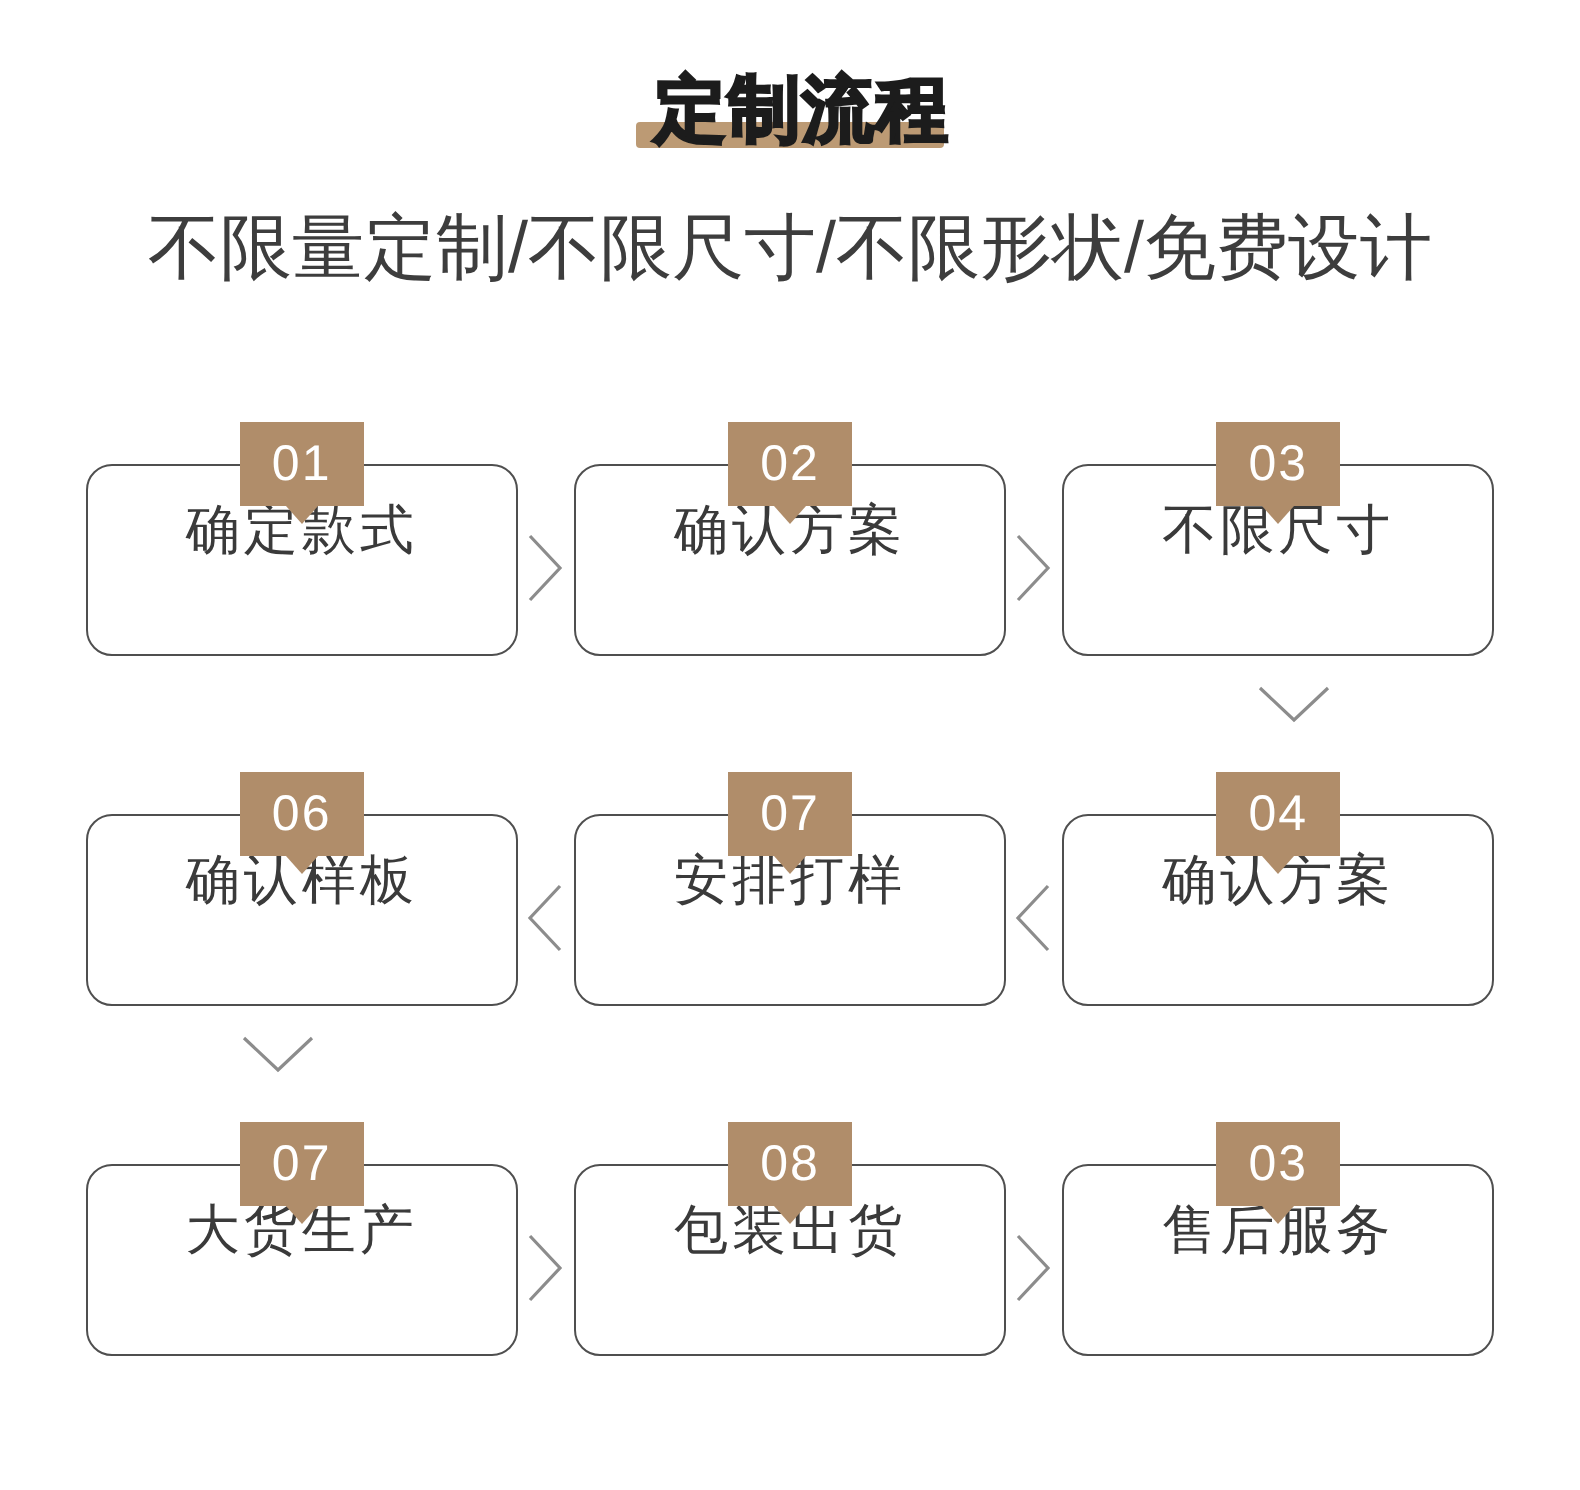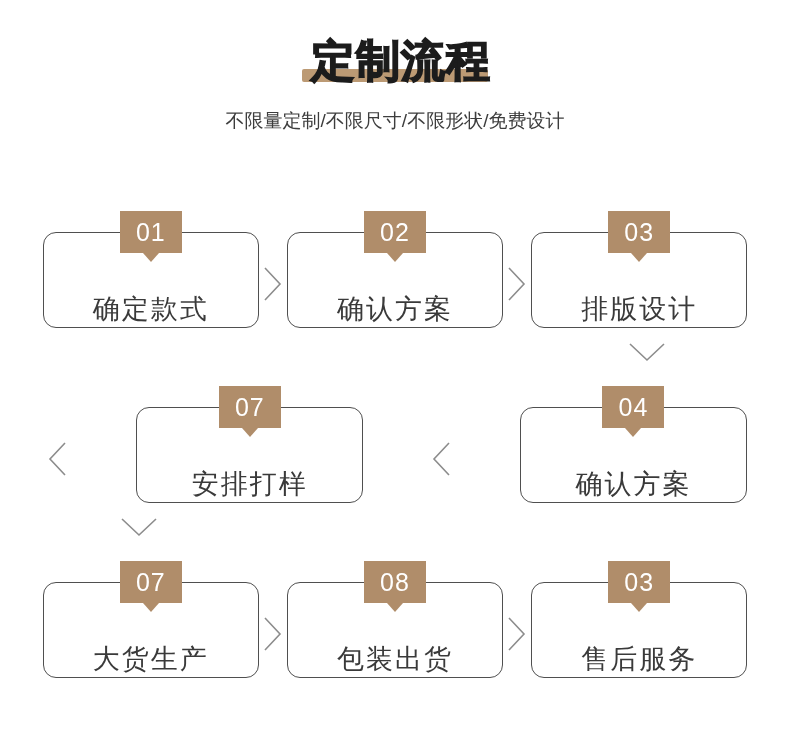--- a/index.html
+++ b/index.html
@@ -32,31 +32,31 @@
     right: 3px;
     bottom: 2px;
     height: 13px;
     background: #bc9a74;
     border-radius: 2px;
     z-index: 0;
   }
   .title-text {
     position: relative;
     z-index: 1;
-    font-size: 44px;
+    font-size: 36px;
     font-weight: bold;
     color: #1c1c1c;
     letter-spacing: 1px;
-    font-family: Liberation Serif, serif;
+    font-family: Liberation Mono, monospace;
     margin-left: 12px;
     -webkit-text-stroke: 1.5px #1c1c1c;
   }
   .subtitle {
     margin-top: 24px;
-    font-size: 19px;
+    font-size: 36px;
     color: #3d3d3d;
     letter-spacing: 0px;
     font-weight: 400;
   }
 
   
   .flow {
     position: absolute;
     top: 224px;
     left: 0;
@@ -78,21 +78,21 @@
   
   .card {
     position: relative;
     width: 227px;
     height: 96px;
     box-sizing: border-box;
     border: 1.4px solid #4f4f4f;
     border-radius: 13px;
     background: #ffffff;
     display: flex;
-    align-items: flex-end;
+    align-items: flex-start;
     justify-content: center;
   }
   .card-label {
     font-size: 27px;
     color: #3a3a3a;
     letter-spacing: 2px;
     margin-top: 14px;
     white-space: nowrap;
   }
   .badge {
@@ -190,33 +190,39 @@
       <div class="chev">
         <svg width="22" height="38" viewBox="0 0 22 38">
             <polyline points="3,3 18,19 3,35" fill="none" stroke="#8c8c8c" stroke-width="1.6"></polyline>
           </svg>
       </div>
 
       <div class="card">
         <div class="badge">
           <span class="badge-num">03</span>
         </div>
-        <div class="card-label">排版设计</div>
+        <div class="card-label">不限尺寸</div>
       </div>
     </div>
 
     <div class="chev-down at-right">
       <svg width="40" height="24" viewBox="0 0 40 24">
           <polyline points="3,4 20,20 37,4" fill="none" stroke="#8c8c8c" stroke-width="1.6"></polyline>
         </svg>
     </div>
   </div>
 
   <div class="row">
     <div class="row-inner">
+      <div class="card">
+        <div class="badge">
+          <span class="badge-num">06</span>
+        </div>
+        <div class="card-label">确认样板</div>
+      </div>
 
       <div class="chev">
         <svg width="22" height="38" viewBox="0 0 22 38">
             <polyline points="18,3 3,19 18,35" fill="none" stroke="#8c8c8c" stroke-width="1.6"></polyline>
           </svg>
       </div>
 
       <div class="card">
         <div class="badge">
           <span class="badge-num">07</span>

